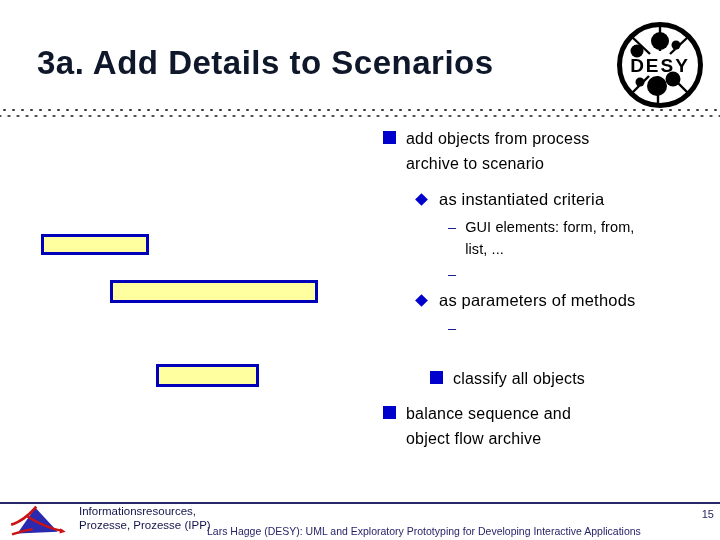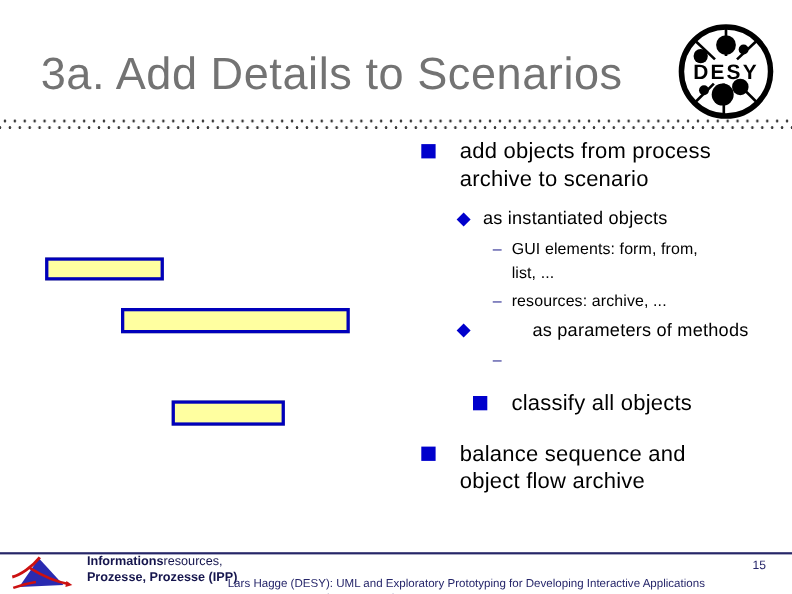--- a/index.html
+++ b/index.html
@@ -4,21 +4,21 @@
 <style>
   html,body{margin:0;padding:0;}
   body{
     width:720px;height:540px;position:relative;overflow:hidden;
     background:#ffffff;
     font-family:"Liberation Sans","DejaVu Sans",sans-serif;
   }
   
   .slide-title{
     position:absolute;left:37px;top:44px;
-    font-size:41px;font-weight:normal;color:#737373;
+    font-size:33px;font-weight:bold;color:#0f172a;
     letter-spacing:0.5px;white-space:nowrap;
   }
   
   .desy-logo{position:absolute;left:615px;top:20px;width:90px;height:90px;}
   .desy-logo text{
     font-family:"Liberation Sans",sans-serif;font-weight:bold;
     font-size:19px;letter-spacing:2px;
   }
   
   .dotline{
@@ -35,40 +35,40 @@
     position:absolute;
     background:#ffffa0;
     border:3px solid #0000bb;
     box-sizing:border-box;
   }
   .mr1{left:41px;top:234px;width:108px;height:21px;}
   .mr2{left:110px;top:280px;width:208px;height:23px;}
   .mr3{left:156px;top:364px;width:103px;height:23px;}
   
   .row{position:absolute;display:flex;align-items:flex-start;white-space:nowrap;color:#000;}
-  .lvl1{font-size:20px;line-height:25px;letter-spacing:0.2px;gap:12px;}
+  .lvl1{font-size:16px;line-height:25px;letter-spacing:0.2px;}
   .lvl2{font-size:16.5px;line-height:21px;letter-spacing:0.2px;}
   .lvl3{font-size:14.5px;line-height:22px;letter-spacing:0.1px;}
   .sq{width:13px;height:13px;background:#0000cc;margin-top:5px;margin-right:10px;flex:none;}
   .dia{width:9px;height:9px;background:#0000cc;transform:rotate(45deg);margin-top:6px;margin-right:13px;flex:none;}
   .dash{color:#1f1f8c;margin-right:9px;flex:none;}
   
   .footer-line{position:absolute;left:0;top:502px;width:720px;border-top:2px solid #262668;}
   .ipp-logo{position:absolute;left:8px;top:504px;width:60px;height:34px;}
   .institute{
     position:absolute;left:79px;top:505px;
     font-size:11.5px;line-height:13.5px;color:#15154d;white-space:nowrap;
   }
-  .institute .b{font-weight:bold;}
+  .institute .b{font-weight:normal;}
   .credits{
     position:absolute;left:207px;top:493px;
     font-size:10.5px;line-height:13px;color:#26266a;white-space:nowrap;margin-top:32px;
   }
   .pagenum{
-    position:absolute;left:684px;top:508px;width:30px;
+    position:absolute;left:684px;top:508px;width:30px;text-align:right;
     font-size:11px;color:#26266a;
   }
 </style>
 </head>
 <body>
 
 <div class="slide-title">3a. Add Details to Scenarios</div>
 
 <svg class="desy-logo" viewBox="-45 -45 90 90">
   <circle cx="0" cy="0" r="40.5" fill="#ffffff" stroke="#000" stroke-width="5"></circle>
@@ -100,48 +100,47 @@
 <div class="row lvl1" style="left:383px;top:126px;">
   <span class="sq"></span>
   <span>
     <div>add objects from process</div>
     <div>archive to scenario</div>
   </span>
 </div>
 
 <div class="row lvl2" style="left:417px;top:189px;">
   <span class="dia"></span>
-  <span>as instantiated objects</span>
+  <span>as instantiated criteria</span>
 </div>
 
 <div class="row lvl3" style="left:448px;top:216px;">
   <span class="dash">–</span>
   <span>
     <div>GUI elements: form, from,</div>
     <div>list, ...</div>
   </span>
 </div>
 
 <div class="row lvl3" style="left:448px;top:263px;">
   <span class="dash">–</span>
-  <span>resources: archive, ...</span>
 </div>
 
-<div class="row lvl2" style="left:417px;top:290px;gap:45px;">
+<div class="row lvl2" style="left:417px;top:290px;">
   <span class="dia"></span>
   <span>as parameters of methods</span>
 </div>
 
 <div class="row lvl3" style="left:448px;top:317px;">
   <span class="dash">–</span>
   <span>
   </span>
 </div>
 
-<div class="row lvl1" style="left:383px;top:355px;padding-left:47px;">
+<div class="row lvl1" style="left:383px;top:366px;padding-left:47px;">
   <span class="sq"></span>
   <span>classify all objects</span>
 </div>
 
 <div class="row lvl1" style="left:383px;top:401px;justify-content:flex-end;">
   <span class="sq"></span>
   <span>
     <div>balance sequence and</div>
     <div>object flow archive</div>
   </span>

